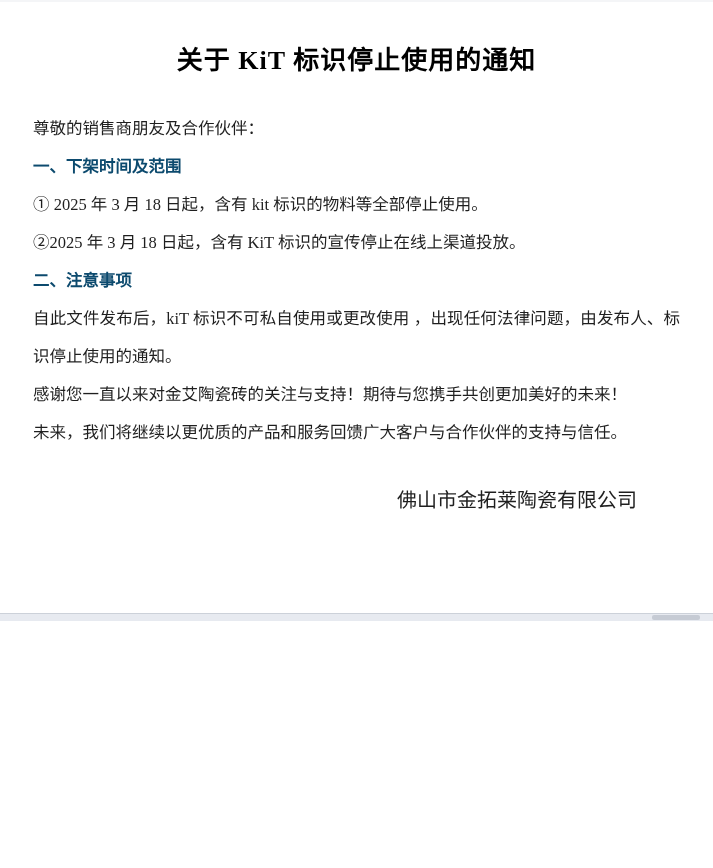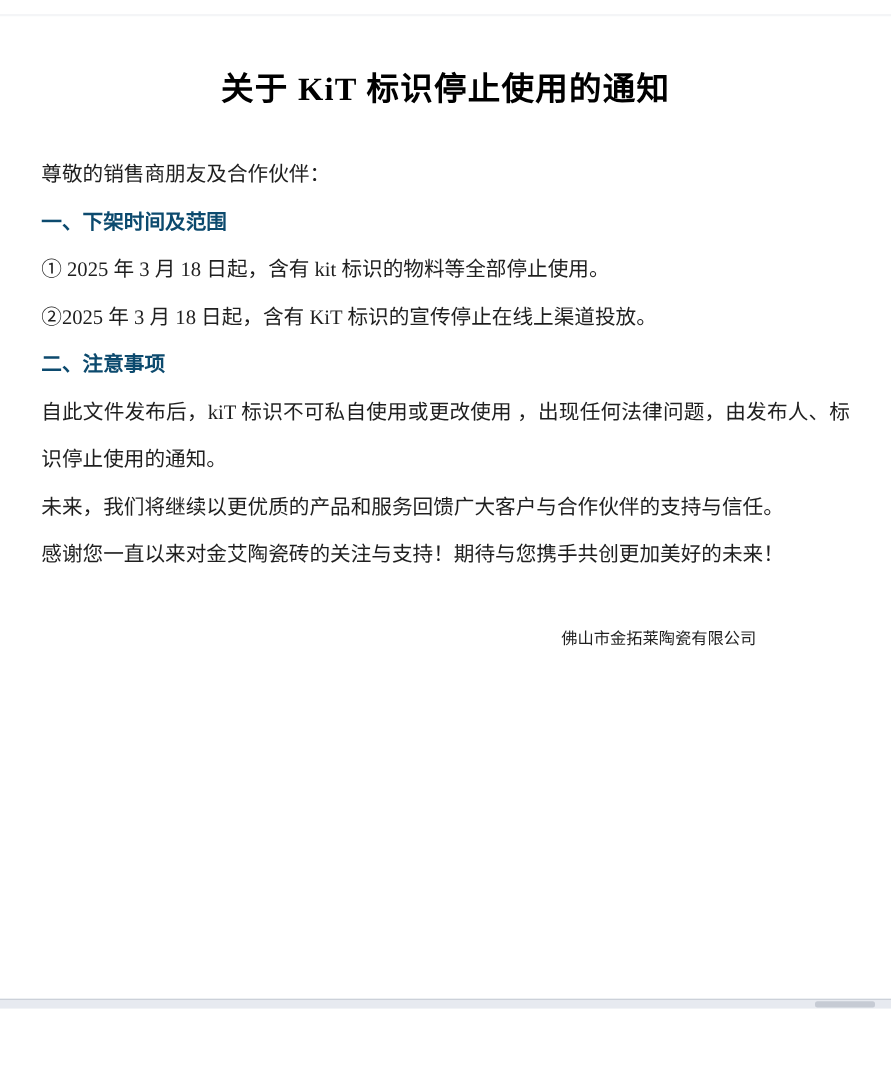--- a/index.html
+++ b/index.html
@@ -4,22 +4,22 @@
 <title>关于 KiT 标识停止使用的通知</title>
 <style>
   html, body {
     margin: 0;
     padding: 0;
     background: #ffffff;
   }
   .page {
     position: relative;
     width: 713px;
-    height: 796px;
-    margin: 11px auto;
+    height: 621px;
+    margin: 0 auto;
     background: #ffffff;
     overflow: hidden;
     font-family: "Liberation Serif", "DejaVu Serif", serif;
     color: #1f1f1f;
   }
   .top-hairline {
     position: absolute;
     top: 0; left: 0; right: 0;
     height: 2px;
     background: #f4f5f7;
@@ -46,22 +46,22 @@
   .first-indent {
     text-indent: 2.1em;
   }
   .section-heading {
     font-weight: bold;
     color: #0c4a6e;
   }
   .signature-block {
     margin: 28px 56px 0 auto;
     width: 260px;
-    text-align: center;
-    font-size: 13px;
+    text-align: left;
+    font-size: 20px;
     line-height: 40px;
   }
   .signature-block p {
     margin: 0;
   }
   .bottom-scrollbar {
     position: absolute;
     left: 0; right: 0; bottom: 0;
     height: 7px;
     background: #e7eaf0;
@@ -93,23 +93,23 @@
 
     <p>① 2025 年 3 月 18 日起，含有 kit 标识的物料等全部停止使用。</p>
 
     <p>②2025 年 3 月 18 日起，含有 KiT 标识的宣传停止在线上渠道投放。</p>
 
     <p class="section-heading">二、注意事项</p>
 
     <p>自此文件发布后，kiT 标识不可私自使用或更改使用 ，出现任何法律问题，由发布人、标识停止使用的通知。</p>
 
 
+    <p>感谢您一直以来对金艾陶瓷砖的关注与支持！期待与您携手共创更加美好的未来！</p>
+
     <p>未来，我们将继续以更优质的产品和服务回馈广大客户与合作伙伴的支持与信任。</p>
-
-    <p>感谢您一直以来对金艾陶瓷砖的关注与支持！期待与您携手共创更加美好的未来！</p>
   </div>
 
   <div class="signature-block">
     <p>佛山市金拓莱陶瓷有限公司</p>
   </div>
 
   <div class="bottom-scrollbar">
     <div class="thumb"></div>
   </div>
 </div>

